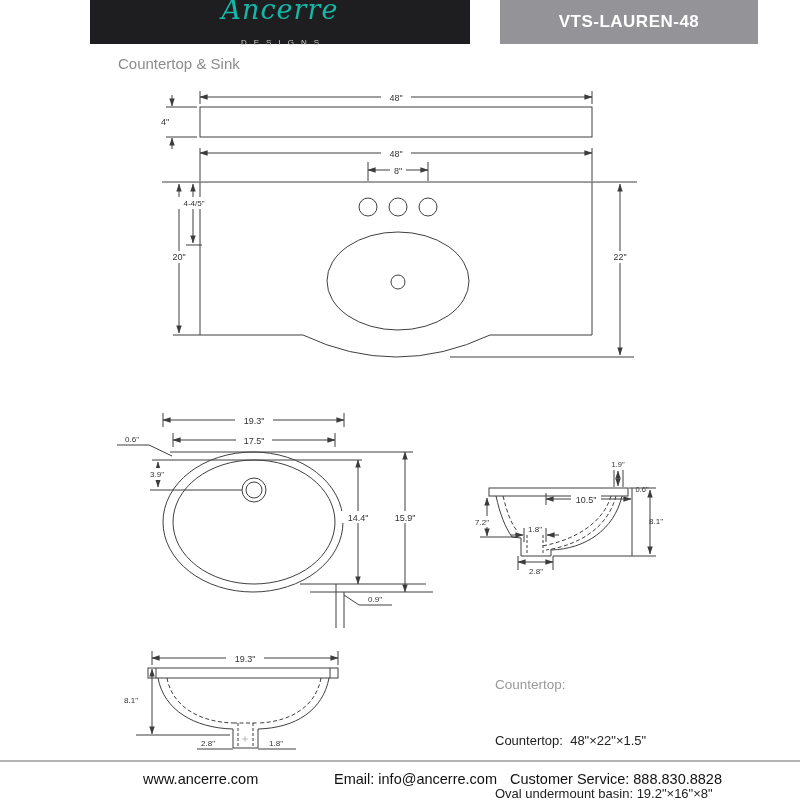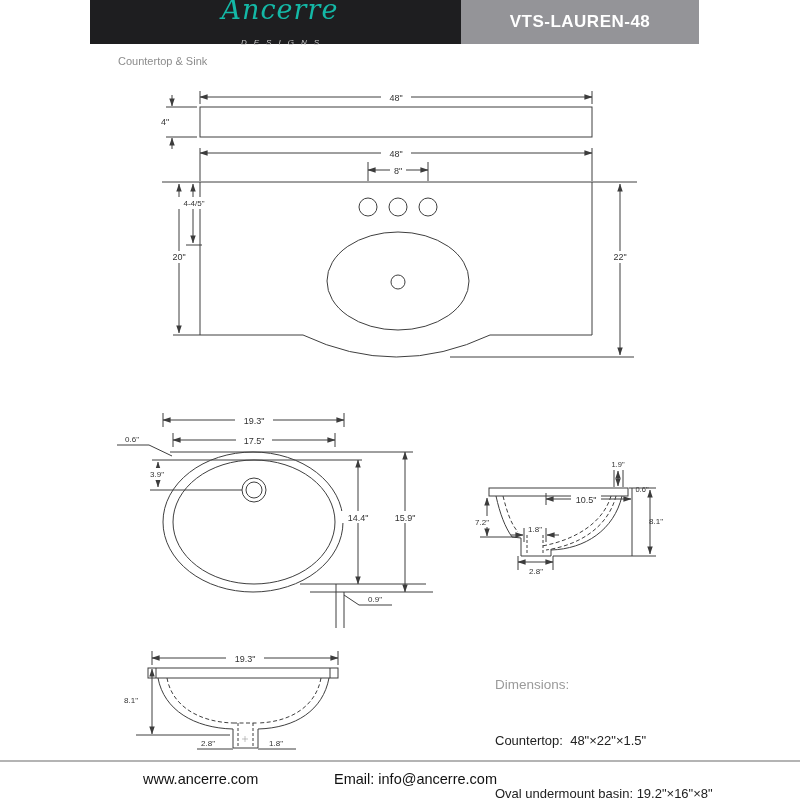--- a/index.html
+++ b/index.html
@@ -3,25 +3,25 @@
 <meta charset="utf-8">
 <style>
   html,body{margin:0;padding:0;background:#fff;}
   .page{position:relative;width:800px;height:800px;background:#fff;overflow:hidden;
         font-family:"Liberation Sans",sans-serif;}
   
   .logo-box{position:absolute;left:90px;top:0;width:380px;height:44px;background:#1e1e20;
             display:flex;flex-direction:column;align-items:center;justify-content:center;}
   .brand-script{font-family:"DejaVu Serif",serif;font-style:italic;color:#14b8a6;font-size:27px;
                 line-height:26px;letter-spacing:1px;}
-  .brand-sub{color:#c9c9c9;font-size:8px;letter-spacing:7px;margin-top:15px;text-indent:7px;font-style:italic;}
-  .model-box{position:absolute;left:461px;top:0;width:238px;height:44px;background:#949498;
+  .brand-sub{color:#c9c9c9;font-size:8px;letter-spacing:7px;margin-top:15px;text-indent:7px;}
+  .model-box{position:absolute;left:500px;top:0;width:258px;height:44px;background:#949498;
              display:flex;align-items:center;justify-content:center;}
   .model-box span{color:#fff;font-size:17px;font-weight:bold;letter-spacing:.5px;}
-  .subtitle{position:absolute;left:118px;top:55px;font-size:11px;color:#8c8c8c;}
+  .subtitle{position:absolute;left:118px;top:55px;font-size:15px;color:#8c8c8c;}
   
   svg text{font-family:"Liberation Sans",sans-serif;fill:#333;text-anchor:middle;stroke:none;}
   .t9{font-size:9px;} .t8{font-size:8px;} .t7{font-size:7.5px;}
   .bg{fill:#fff;stroke:none;}
   
   .summary{position:absolute;left:495px;top:641px;white-space:pre;}
   .sum-title{font-size:13.5px;color:#9a9a9a;margin-bottom:4px;}
   .sum-line{font-size:13px;color:#222;line-height:17px;}
   
   .footer{position:absolute;left:0;top:760px;width:800px;height:40px;border-top:2px solid #b4b4b4;}
@@ -209,23 +209,24 @@
         <line x1="136" y1="735" x2="230" y2="735"></line>
         <text class="t8" x="208" y="746">2.8"</text>
         <line x1="197" y1="749" x2="233" y2="749"></line>
         <text class="t8" x="276" y="746">1.8"</text>
         <line x1="258" y1="749" x2="296" y2="749"></line>
       </g>
     </g>
   </svg>
 
   <div class="summary">
-    <div class="sum-title">Dimensions:</div>
+    <div class="sum-title">Countertop:</div>
     <div class="sum-line">Countertop:  48"×22"×1.5"</div>
     <div class="sum-line">Oval undermount basin: 19.2"×16"×8"</div>
   </div>
 
   <div class="footer">
     <span class="f-web">www.ancerre.com</span>
     <span class="f-mail">Email: info@ancerre.com</span>
+    <span class="f-phone">Customer Service: 888.830.8828</span>
   </div>
 
 </div>
 
 </body></html>

